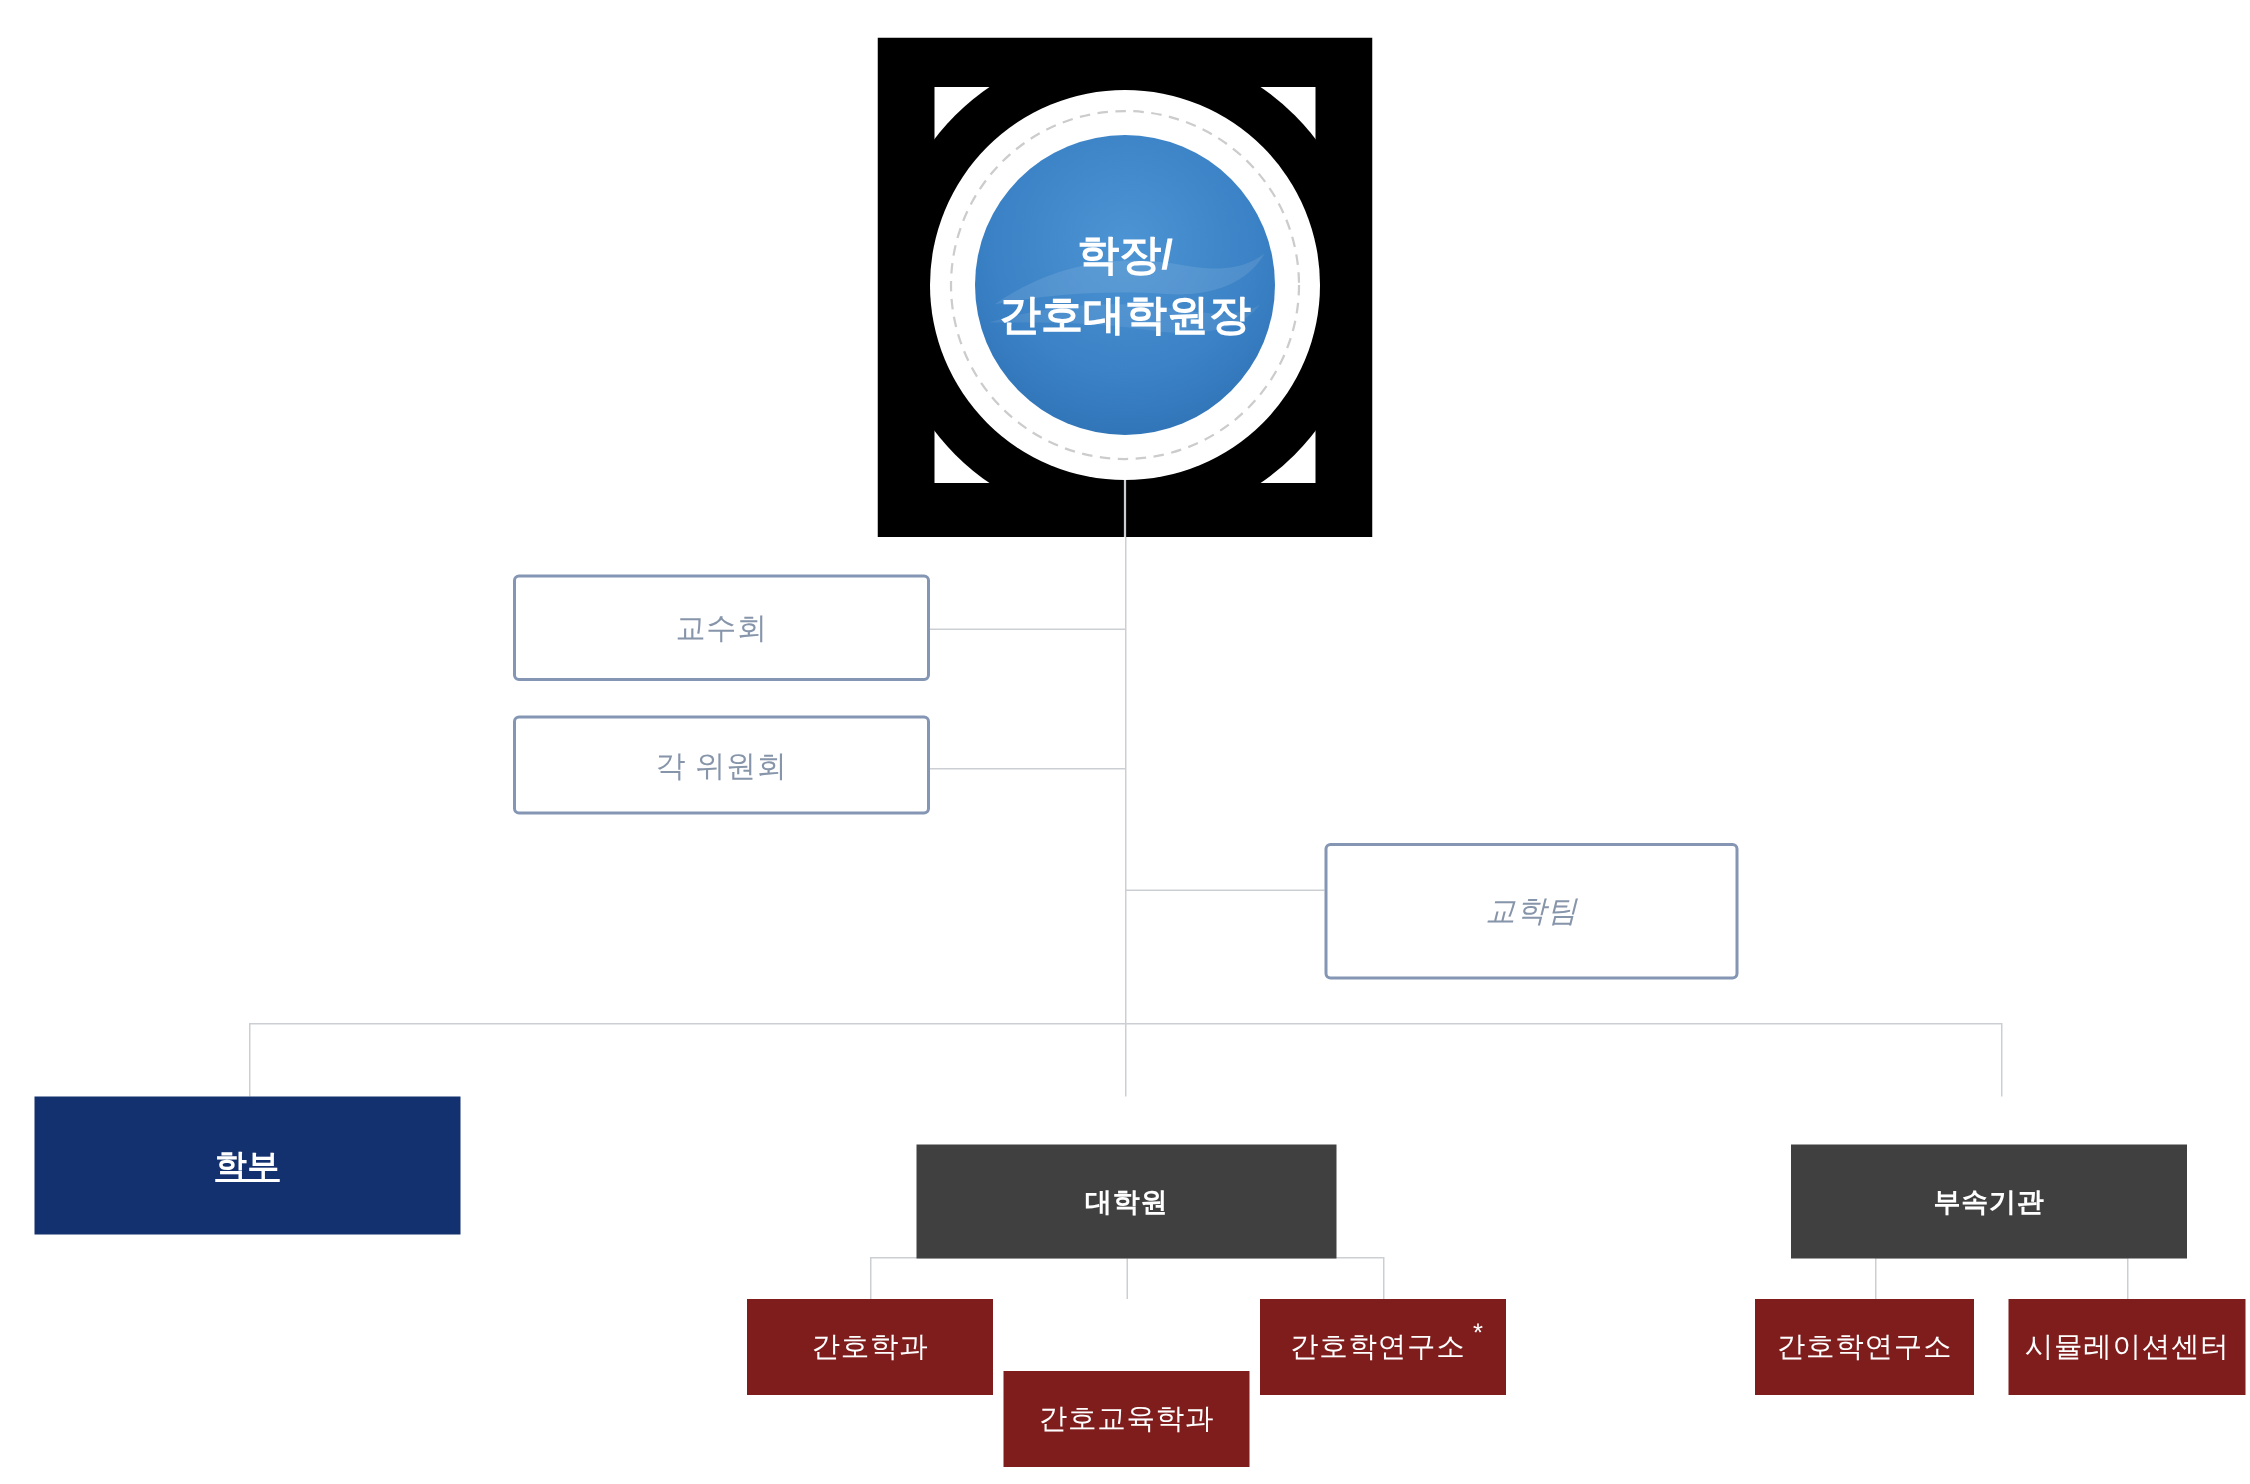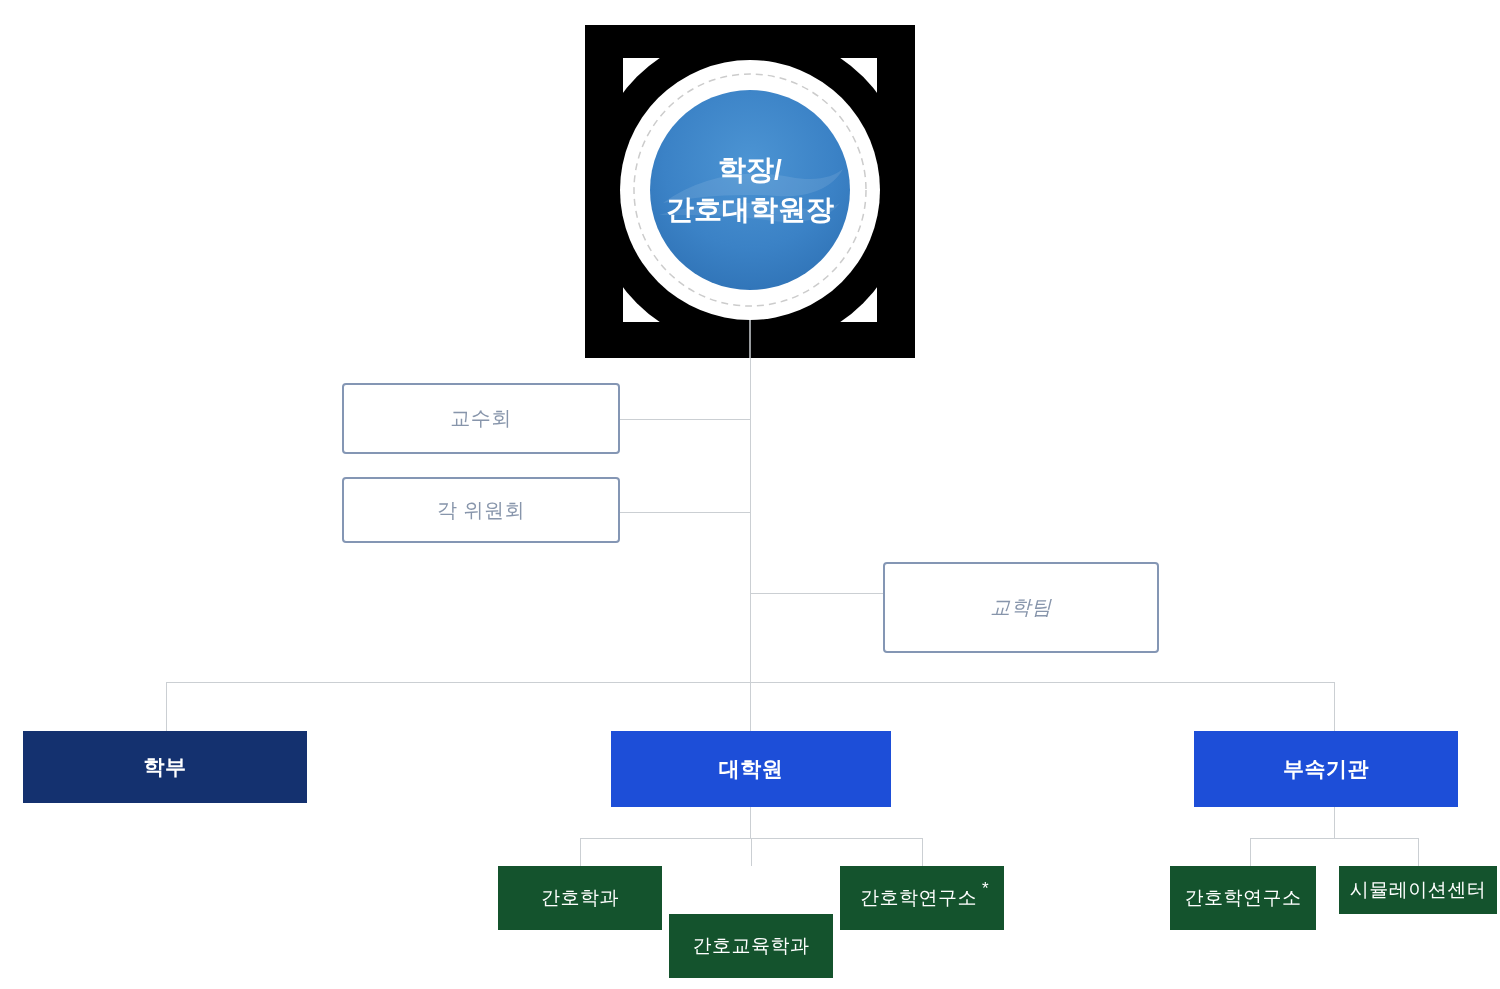--- a/index.html
+++ b/index.html
@@ -25,22 +25,22 @@
     display:flex; align-items:center; justify-content:center;
     letter-spacing:0.5px;
   }
   .box-solid {
     position:absolute;
     color:#ffffff;
     display:flex; align-items:center; justify-content:center;
     letter-spacing:0.5px;
   }
   .box-solid.navy { background:#14316f; font-size:21px; font-weight:bold; }
-  .box-solid.teal { background:#1d4ed8; font-size:21px; font-weight:bold; }
-  .box-solid.slate { background:#14532d; font-size:19px; font-weight:normal; }
+  .box-solid.teal { background:#404040; font-size:18px; font-weight:bold;margin-top:32px; }
+  .box-solid.slate { background:#7f1d1d; font-size:19px; font-weight:normal; }
   .box-solid.slate sup {
     font-size:17px; line-height:0;
     position:relative; top:-9px; left:5px;
   }
   .emblem { position:absolute; left:585px; top:25px; }
 </style>
 </head>
 <body>
 
 <div class="stage">
@@ -87,21 +87,21 @@
   <div class="box-outline" style="left:342px; top:383px; width:278px; height:71px;align-items:center;">
     <span>교수회</span>
   </div>
   <div class="box-outline" style="left:342px; top:477px; width:278px; height:66px;">
     <span>각 위원회</span>
   </div>
   <div class="box-outline" style="left:883px; top:562px; width:276px; height:91px;font-style:italic;">
     <span>교학팀</span>
   </div>
 
-  <div class="box-solid navy" style="left:23px; top:731px; width:284px; height:72px;">
+  <div class="box-solid navy" style="left:23px; top:731px; width:284px; height:92px;text-decoration:underline;">
     <span>학부</span>
   </div>
   <div class="box-solid teal" style="left:611px; top:731px; width:280px; height:76px;">
     <span>대학원</span>
   </div>
   <div class="box-solid teal" style="left:1194px; top:731px; width:264px; height:76px;">
     <span>부속기관</span>
   </div>
 
   <div class="box-solid slate" style="left:498px; top:866px; width:164px; height:64px;">
@@ -111,17 +111,17 @@
     <span>간호교육학과</span>
   </div>
   <div class="box-solid slate" style="left:840px; top:866px; width:164px; height:64px;">
     <span>간호학연구소</span>
       <sup>*</sup>
   </div>
 
   <div class="box-solid slate" style="left:1170px; top:866px; width:146px; height:64px;">
     <span>간호학연구소</span>
   </div>
-  <div class="box-solid slate" style="left:1339px; top:866px; width:158px; height:48px;">
+  <div class="box-solid slate" style="left:1339px; top:866px; width:158px; height:64px;">
     <span>시뮬레이션센터</span>
   </div>
 
 </div>
 
 </body></html>

